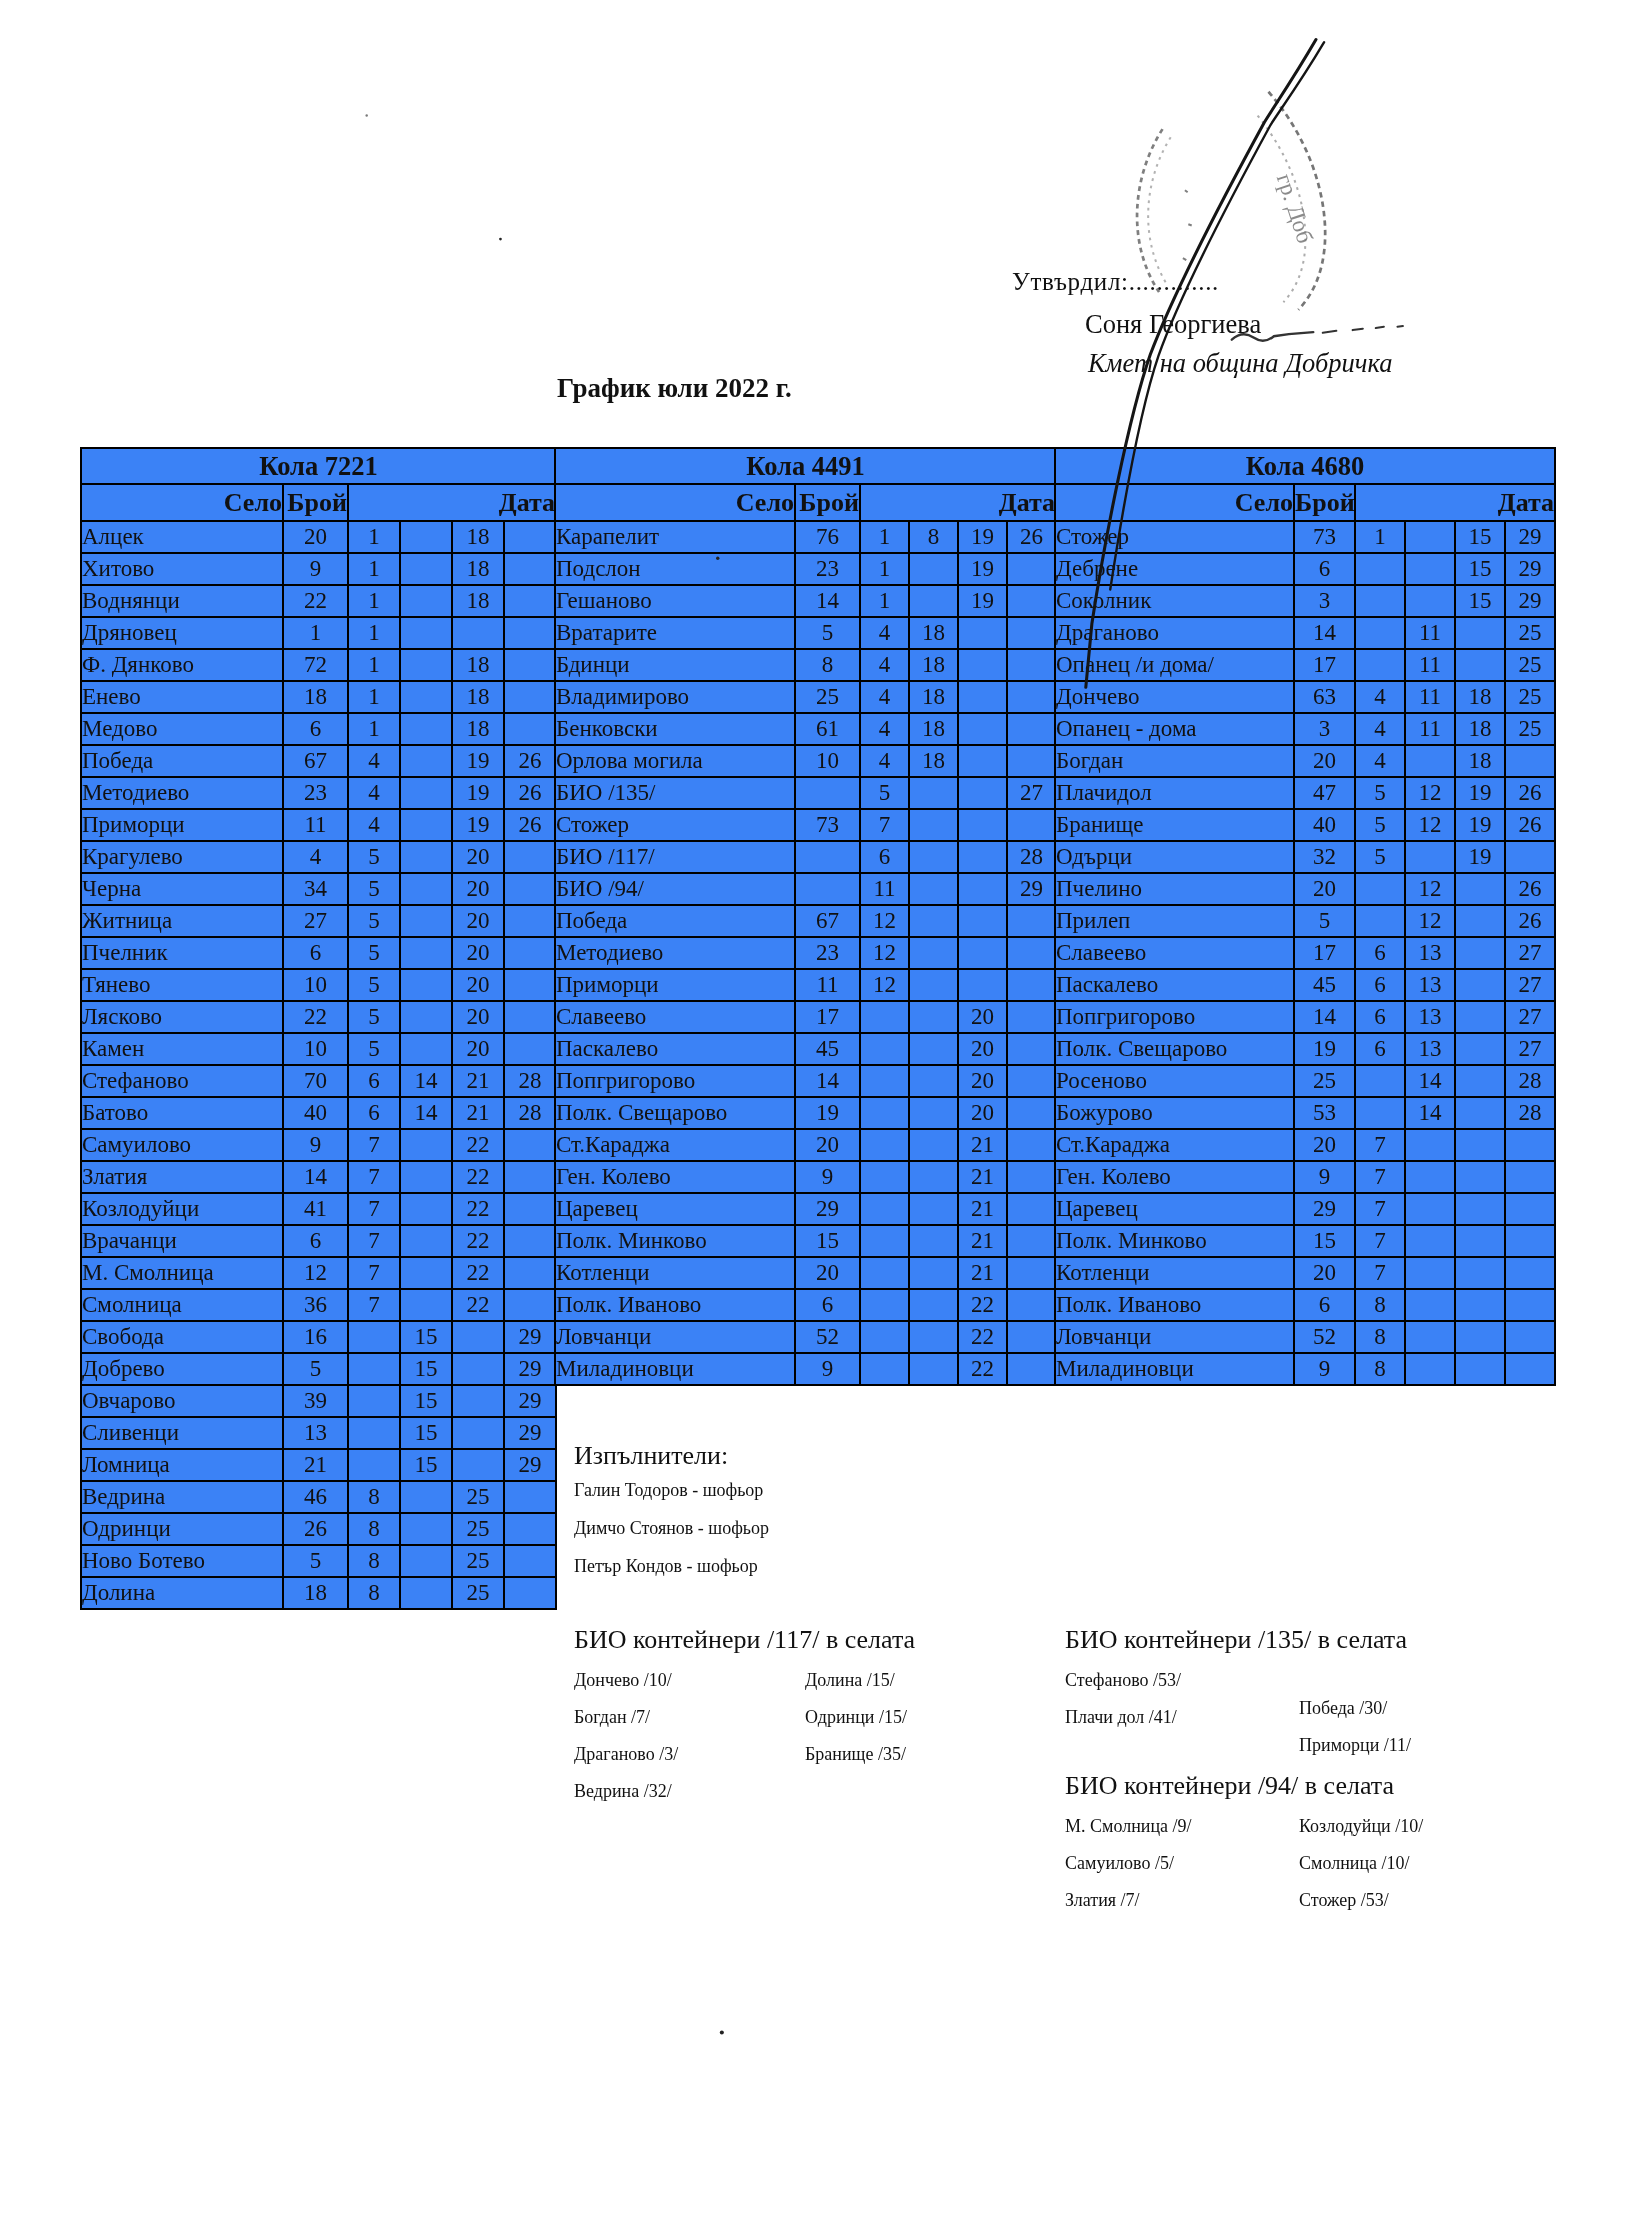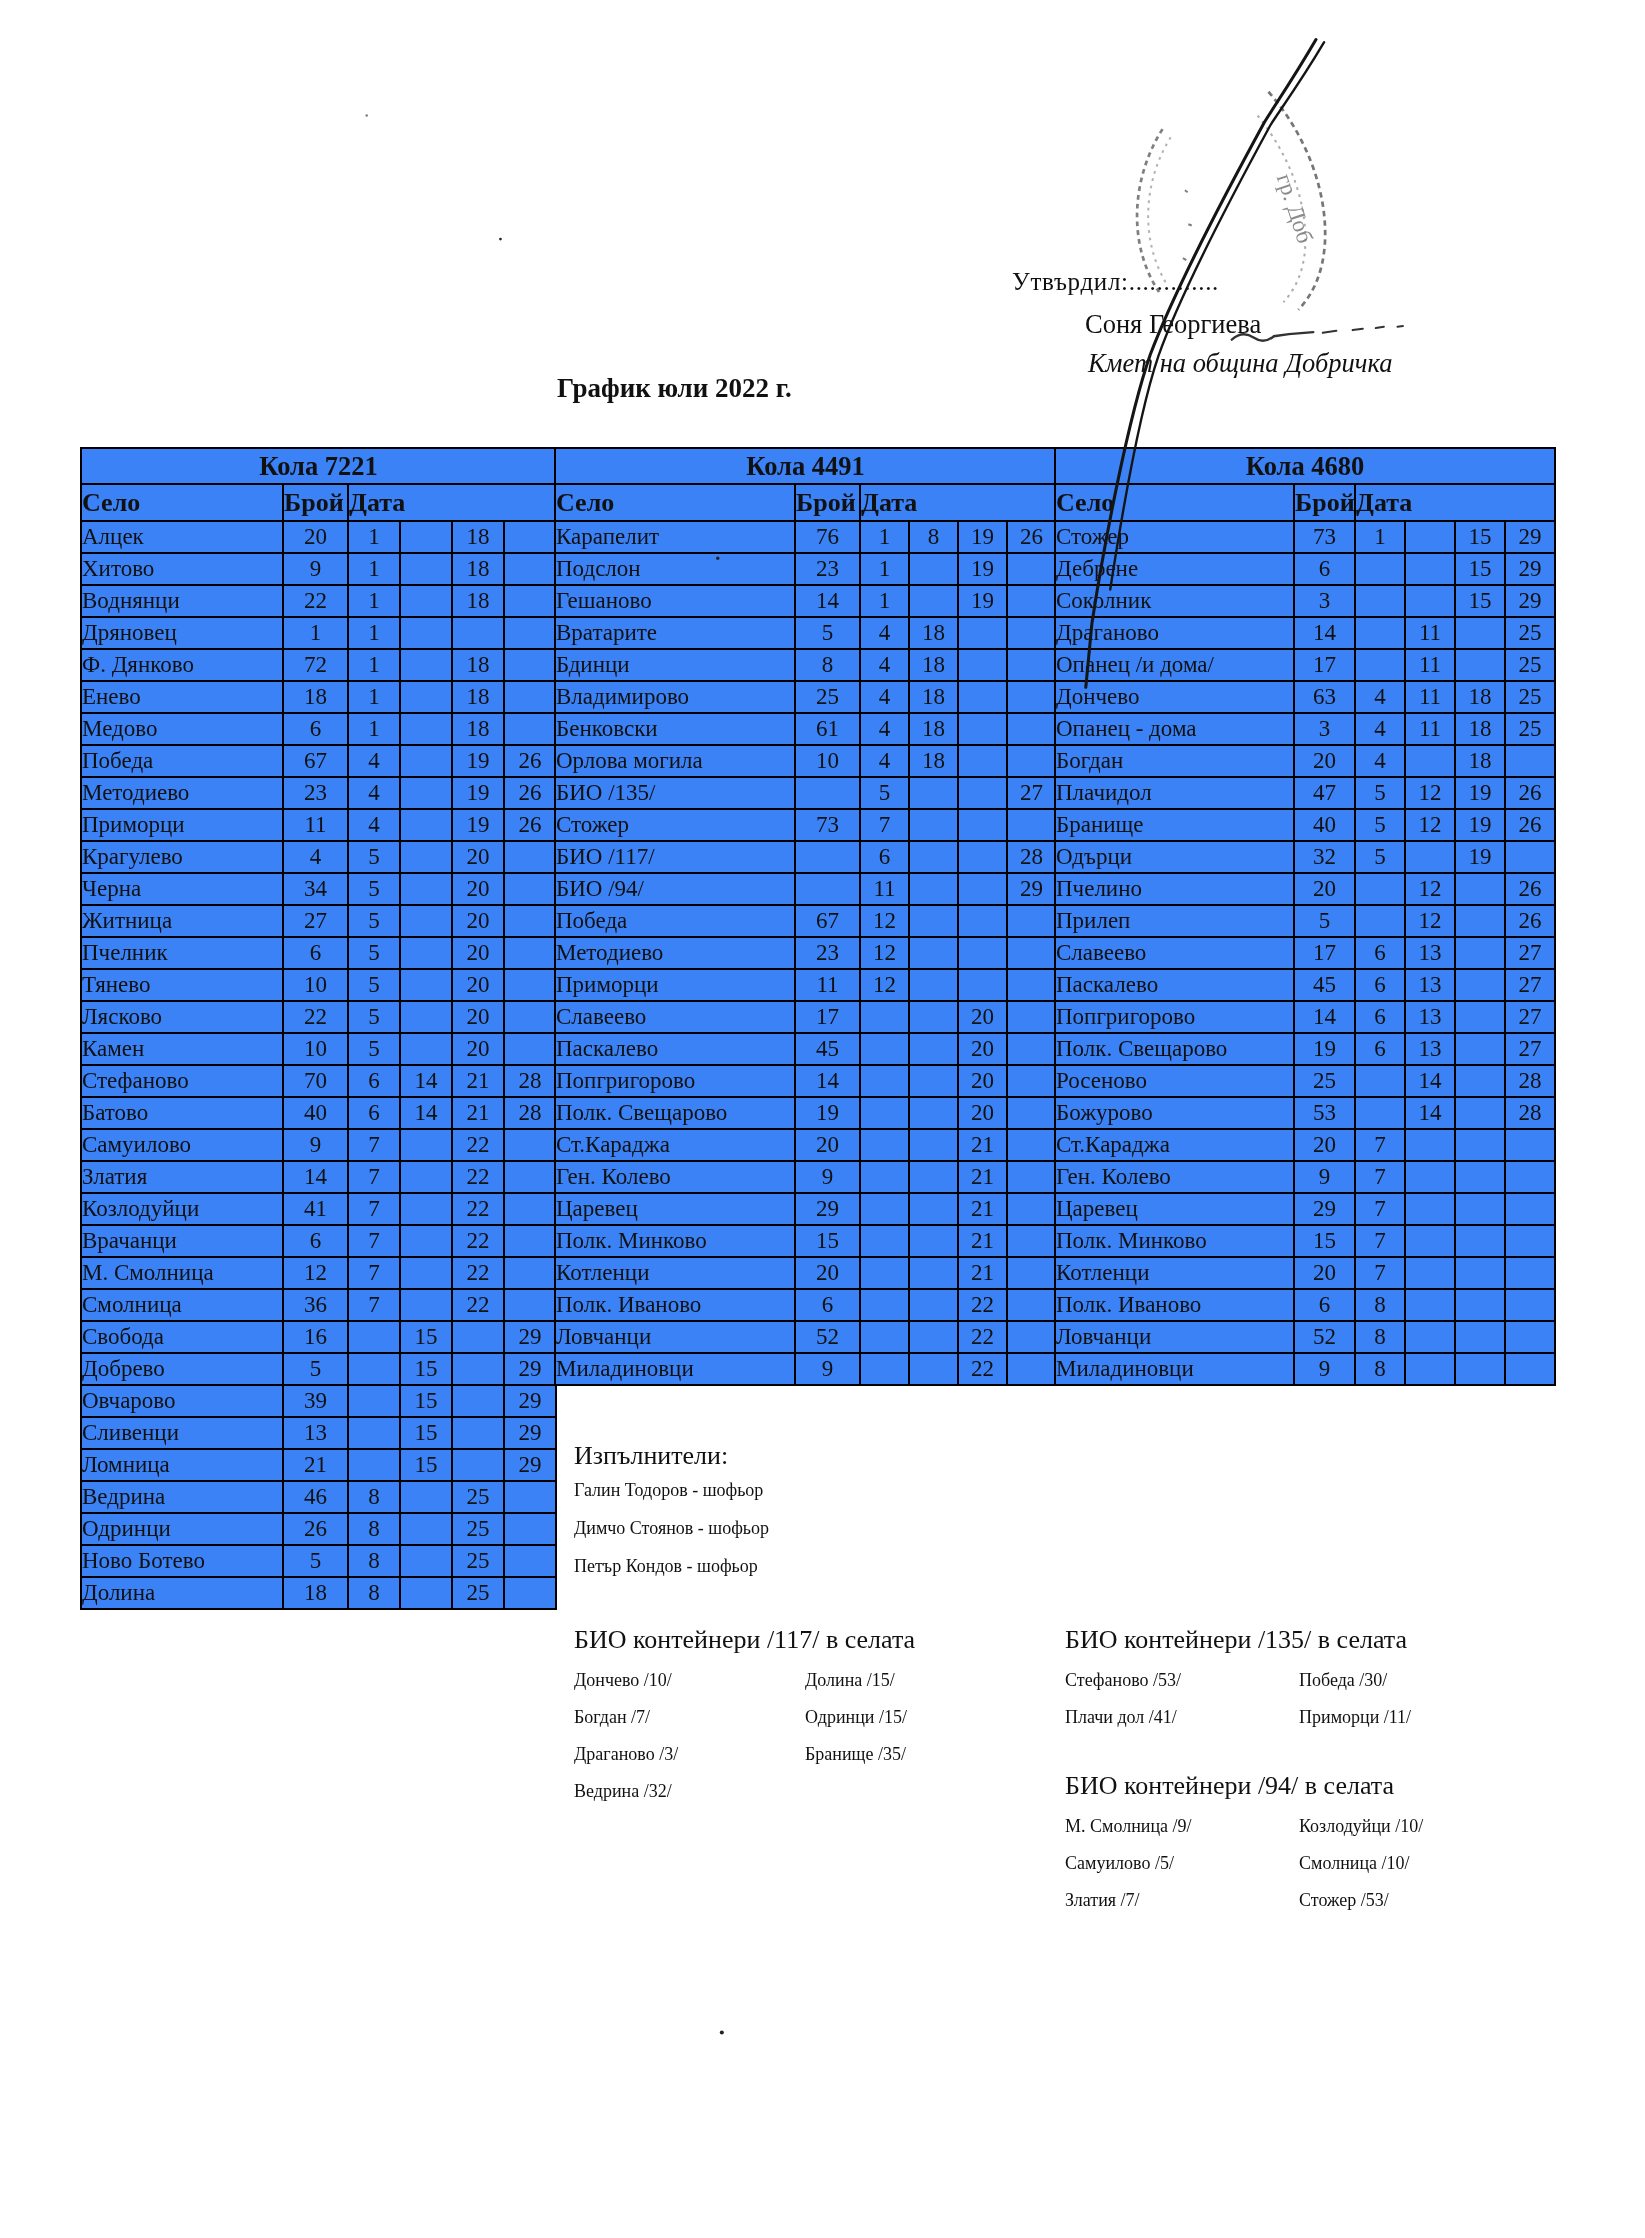--- a/index.html
+++ b/index.html
@@ -14,21 +14,21 @@
   .approver-name{font-size:26.5px;}
   .approver-title{font-size:26.5px;font-style:italic;}
   .doc-title{font-size:27px;font-weight:bold;}
   
   table.sched{border-collapse:collapse;table-layout:fixed;background:#3b82f6;}
   table.sched td,table.sched th{
     border:2px solid #000;padding:0;overflow:hidden;white-space:nowrap;
   }
   table.sched{border:2.7px solid #000;}
   th.car{height:34px;font-size:26.5px;font-weight:bold;text-align:center;}
-  th.colh{height:35px;font-size:26px;font-weight:bold;text-align:left;}
+  th.colh{height:35px;font-size:26px;font-weight:bold;text-align:right;}
   table.sched td{height:30px;font-size:23px;}
   td.c-village{text-align:left;padding-left:5.4px;}
   td.c-count,td.c-date{text-align:center;}
   
   .exec-title,.bio-title{font-size:26px;}
   .exec-item,.bio-item{font-size:18px;height:37px;line-height:37px;}
   .exec-item{height:38px;line-height:38px;}
   .bio-col{position:absolute;top:37px;}
   .bio-col.c1{left:0;}
   svg.overlay{position:absolute;left:0;top:0;pointer-events:none;}
@@ -840,21 +840,21 @@
       <div class="bio-item">Бранище /35/</div>
     </div>
 </div>
 
 <div class="abs" style="left:1065px;top:1625px;width:489px;">
   <div class="bio-title">БИО контейнери /135/ в селата</div>
   <div class="bio-col c1">
       <div class="bio-item">Стефаново /53/</div>
       <div class="bio-item">Плачи дол /41/</div>
     </div>
-  <div class="bio-col" style="left:234px;">
+  <div class="bio-col" style="left:234px;margin-top:28px;">
       <div class="bio-item">Победа /30/</div>
       <div class="bio-item">Приморци /11/</div>
     </div>
 </div>
 
 <div class="abs" style="left:1065px;top:1771px;width:489px;">
   <div class="bio-title">БИО контейнери /94/ в селата</div>
   <div class="bio-col c1">
       <div class="bio-item">М. Смолница /9/</div>
       <div class="bio-item">Самуилово /5/</div>

